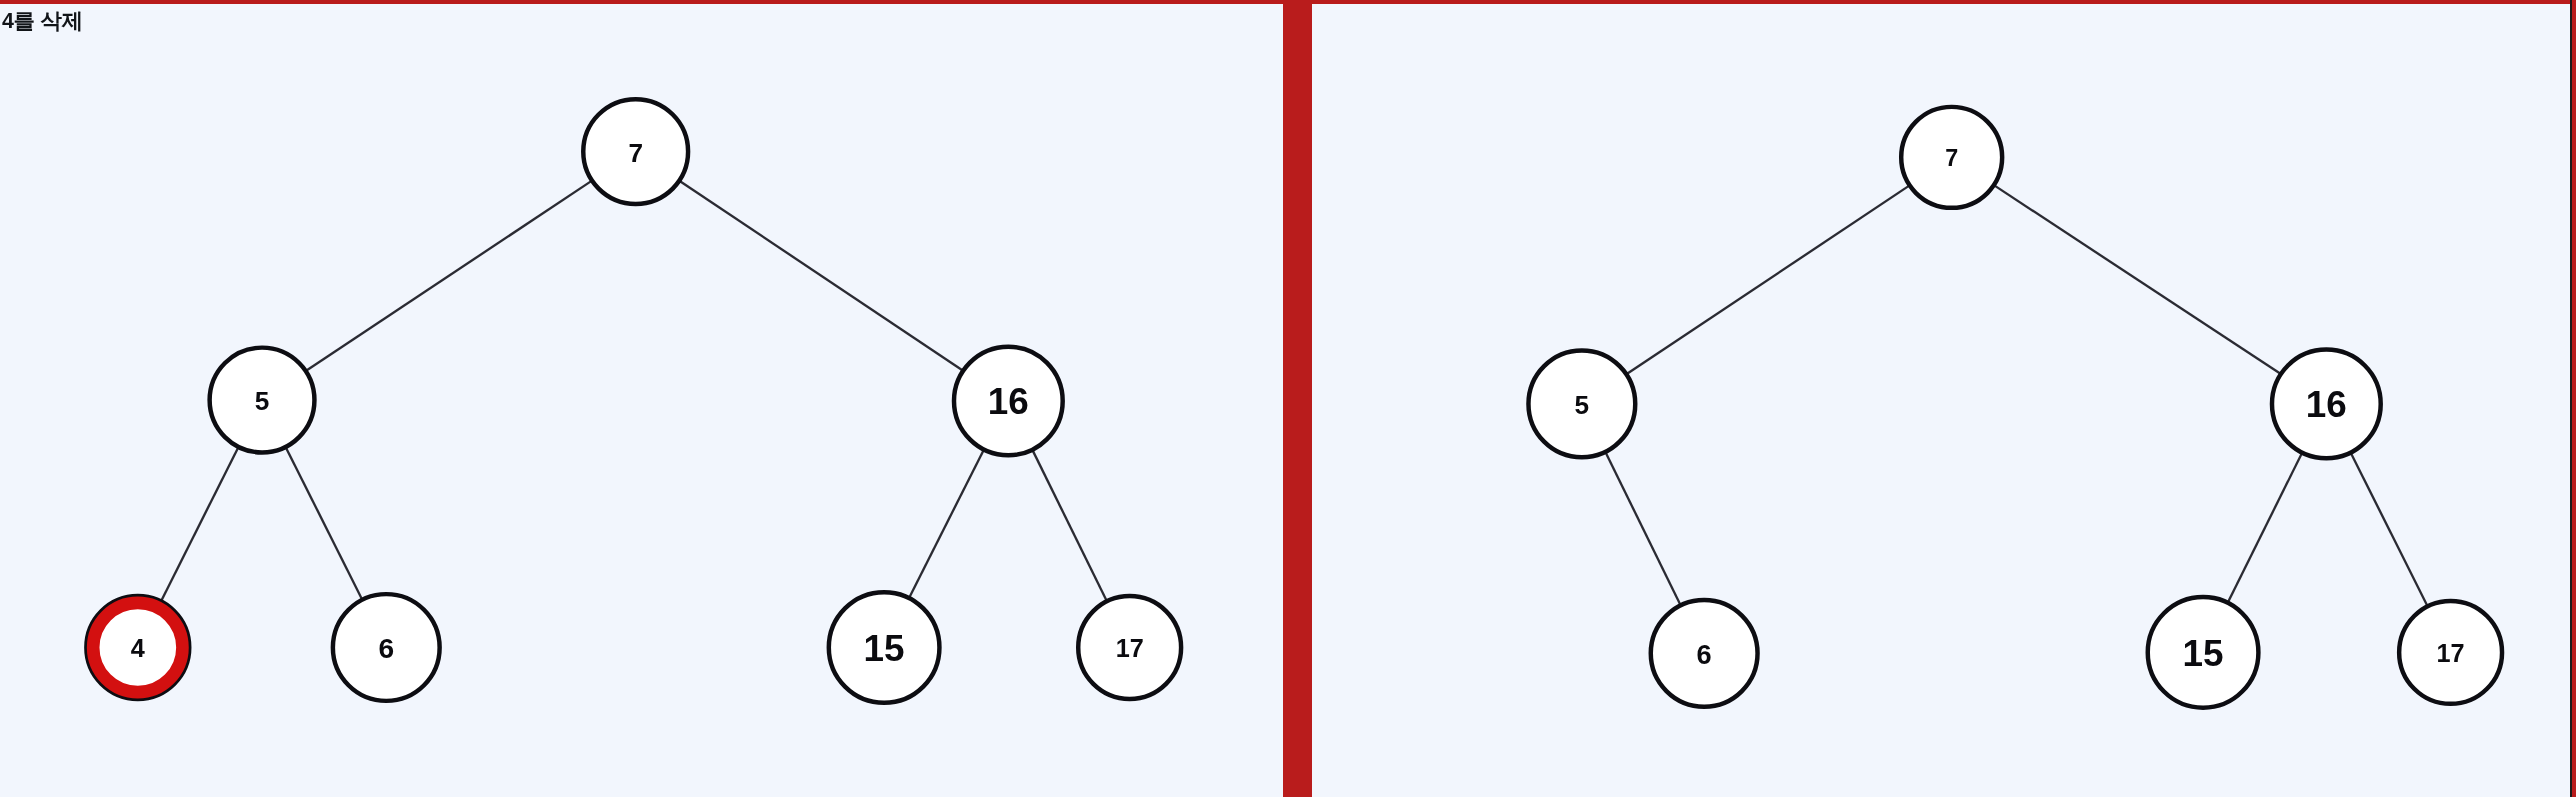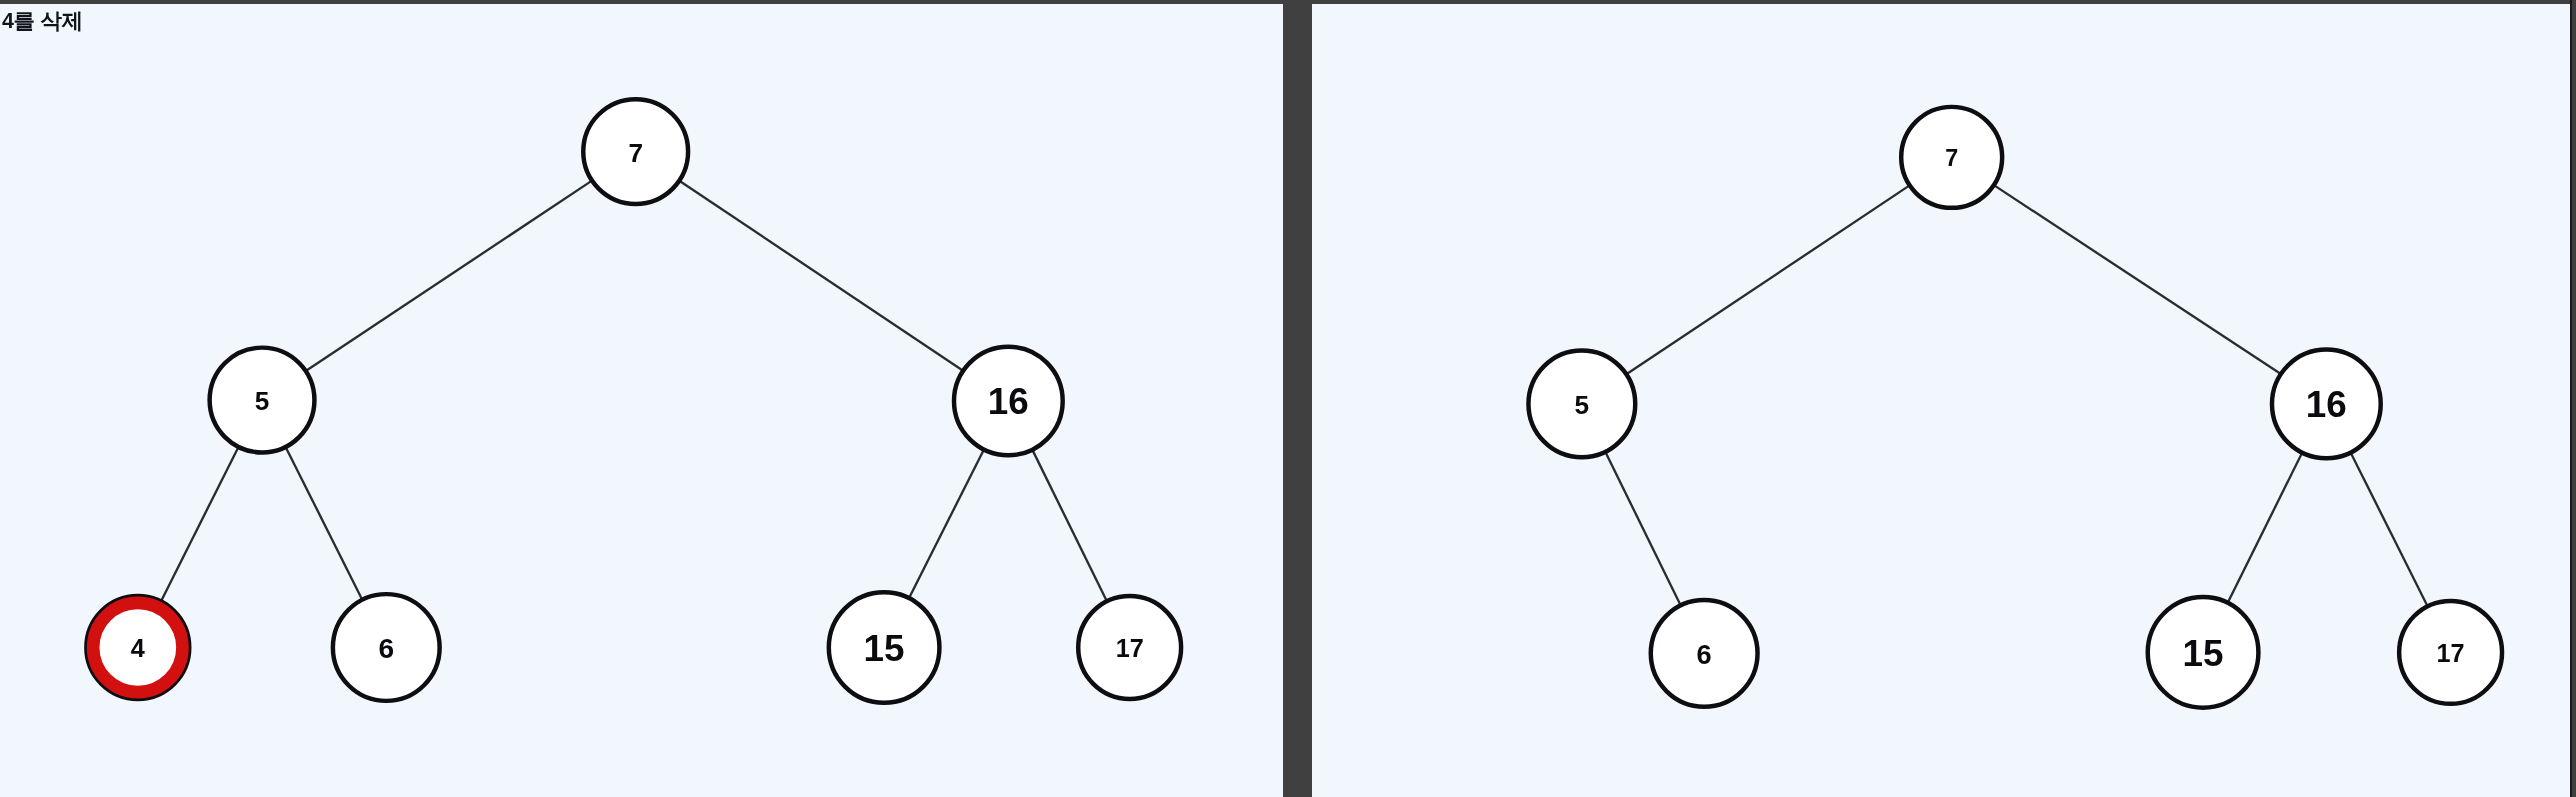--- a/index.html
+++ b/index.html
@@ -11,21 +11,21 @@
     width: 2576px;
     height: 798px;
     font-family: "Liberation Sans", sans-serif;
     overflow: hidden;
     position: relative;
   }
 
   #root {
     position: absolute;
     inset: 0;
-    background: #404040;
+    background: #b91c1c;
   }
 
   .panel {
     position: absolute;
     background: #f2f6fd;
     top: 3.9px;
     height: 794px;
     overflow: hidden;
   }
 

